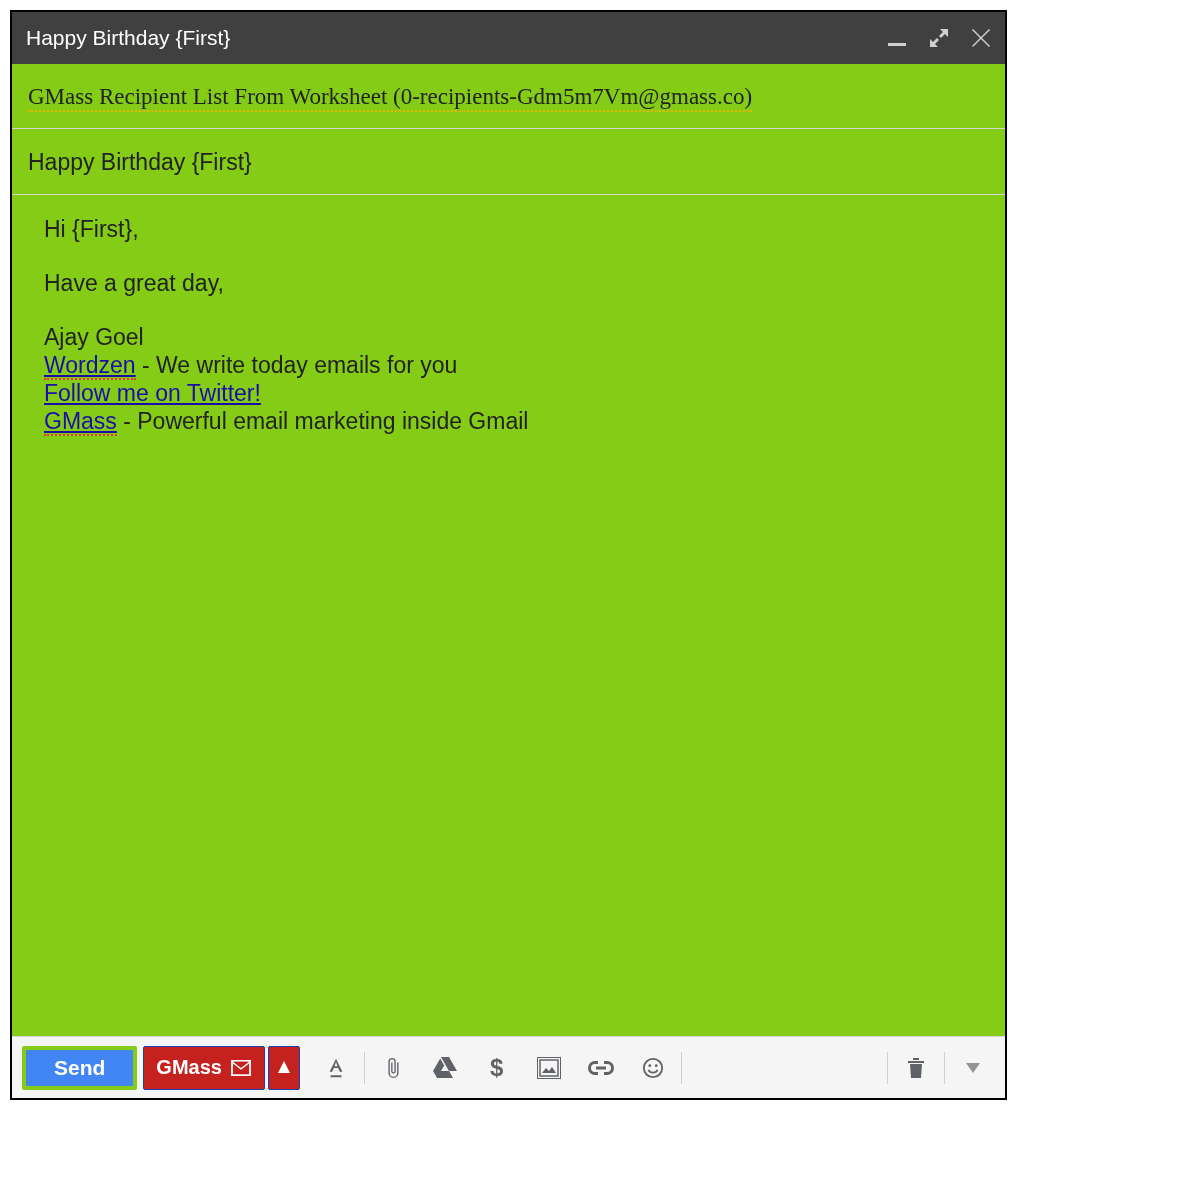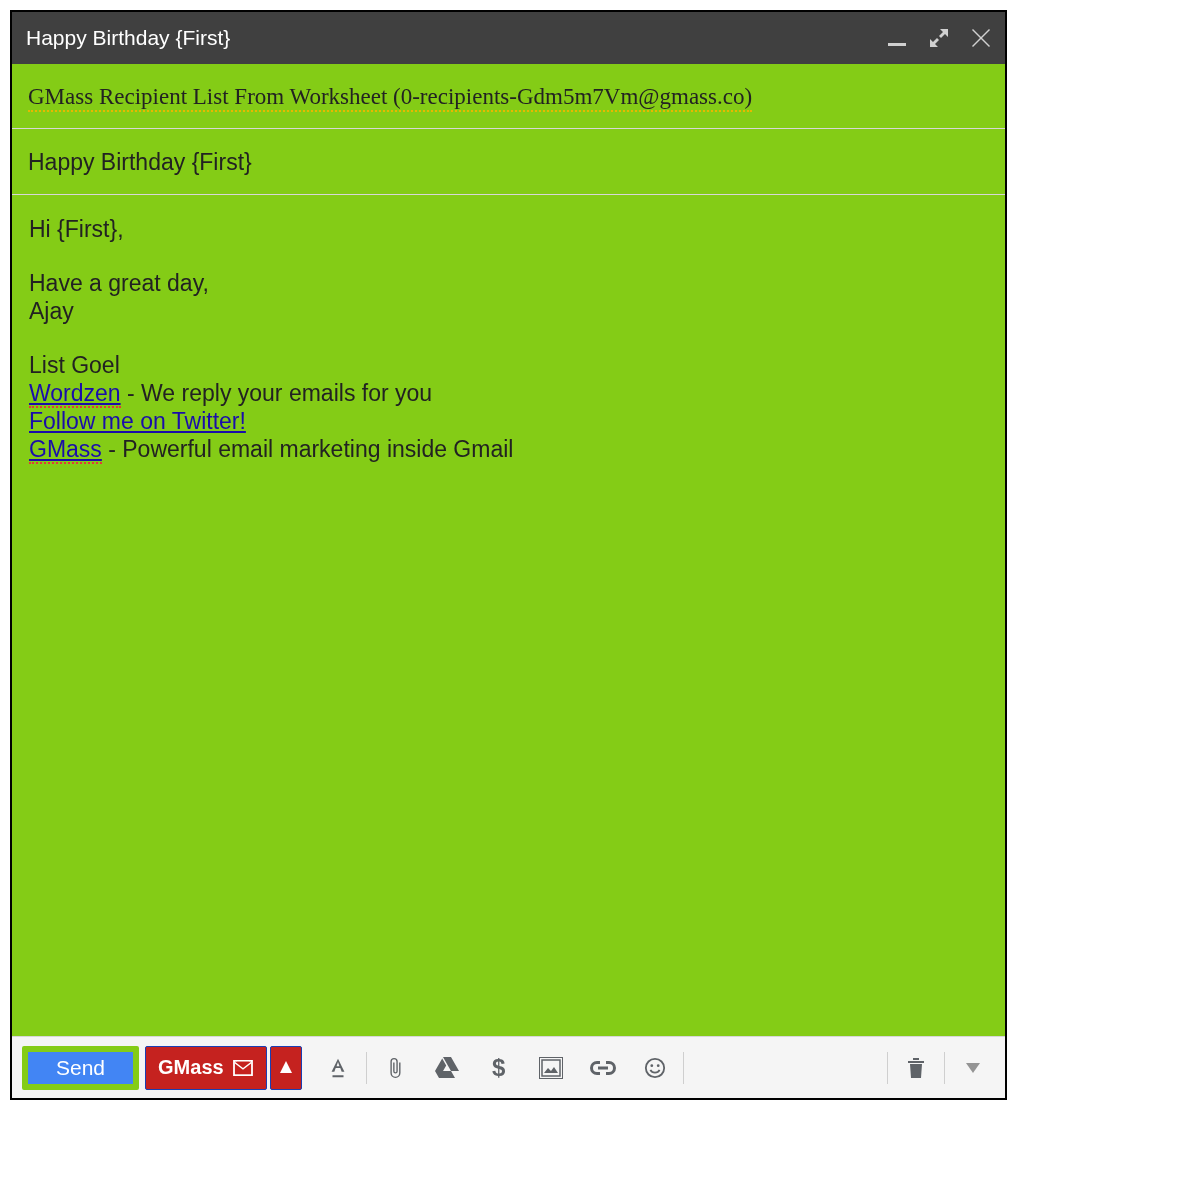--- a/index.html
+++ b/index.html
@@ -44,21 +44,21 @@
     display: inline;
   }
   .subject-row {
     border-bottom: 1px solid #d7d7d7;
     padding: 20px 16px 18px 16px;
     font-size: 23px;
     color: #222;
   }
   .body-area {
     flex: 1;
-    padding: 20px 17px;
+    padding: 20px 32px;
     font-size: 23px;
     color: #222;
     line-height: 1.22;
     overflow: hidden;
   }
   .body-area p { margin-bottom: 26px; }
   .body-area p.tight { margin-bottom: 0; }
   .spellerr { border-bottom: 2px dotted #e53935; }
   a.link { color: #1a0dab; }
   .signoff { margin-top: 0; }
@@ -69,23 +69,23 @@
     border-top: 1px solid #d7d7d7;
     display: flex;
     align-items: center;
     padding-left: 10px;
     padding-right: 6px;
     gap: 0;
   }
   .send-btn {
     background: #4285f4;
     color: #fff;
-    font-weight: normal;
+    font-weight: bold;
     font-size: 21px;
-    border: 6px solid #84cc16;
+    border: 4px solid #84cc16;
     height: 44px;
     padding: 0 28px;
     cursor: pointer;
     border-radius: 2px;
     margin-right: 6px;
   }
   .gmass-btn {
     background: #c5221f;
     color: #fff;
     font-weight: bold;
@@ -156,26 +156,25 @@
     <span class="to-chip">GMass Recipient List From Worksheet (0-recipients-Gdm5m7Vm@gmass.co)</span>
   </div>
 
   <div class="subject-row">
     <span>Happy Birthday {First}</span>
   </div>
 
   <div class="body-area">
     <p>Hi {First},</p>
     <p class="tight signoff">Have a great day,</p>
-    <p class="tight">Ajay</p>
 
     <div class="sig-block">
-      <div class="sig-line">List Goel</div>
+      <div class="sig-line">Ajay Goel</div>
       <div class="sig-line">
-        <a href="#" class="link spellerr">Wordzen</a><span> - We reply your emails for you</span>
+        <a href="#" class="link spellerr">Wordzen</a><span> - We write today emails for you</span>
       </div>
       <div class="sig-line">
         <a href="#" class="link">Follow me on Twitter!</a>
       </div>
       <div class="sig-line">
         <a href="#" class="link spellerr">GMass</a><span> - Powerful email marketing inside Gmail</span>
       </div>
     </div>
   </div>
 

